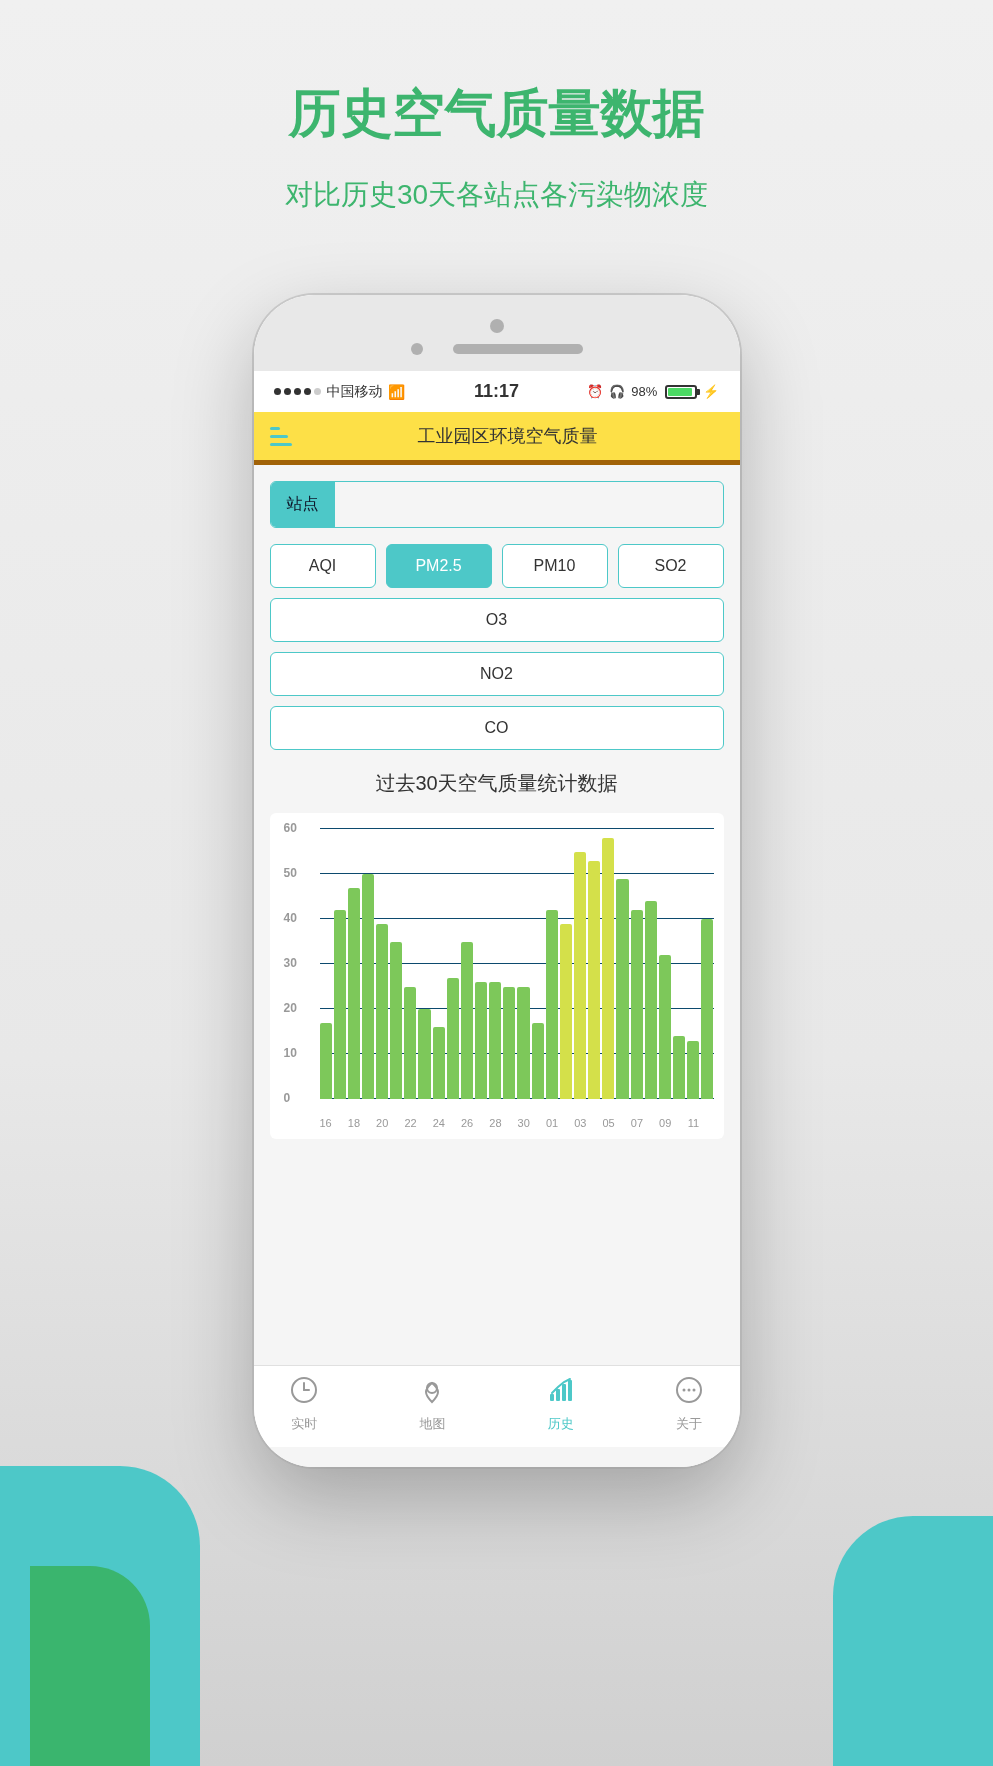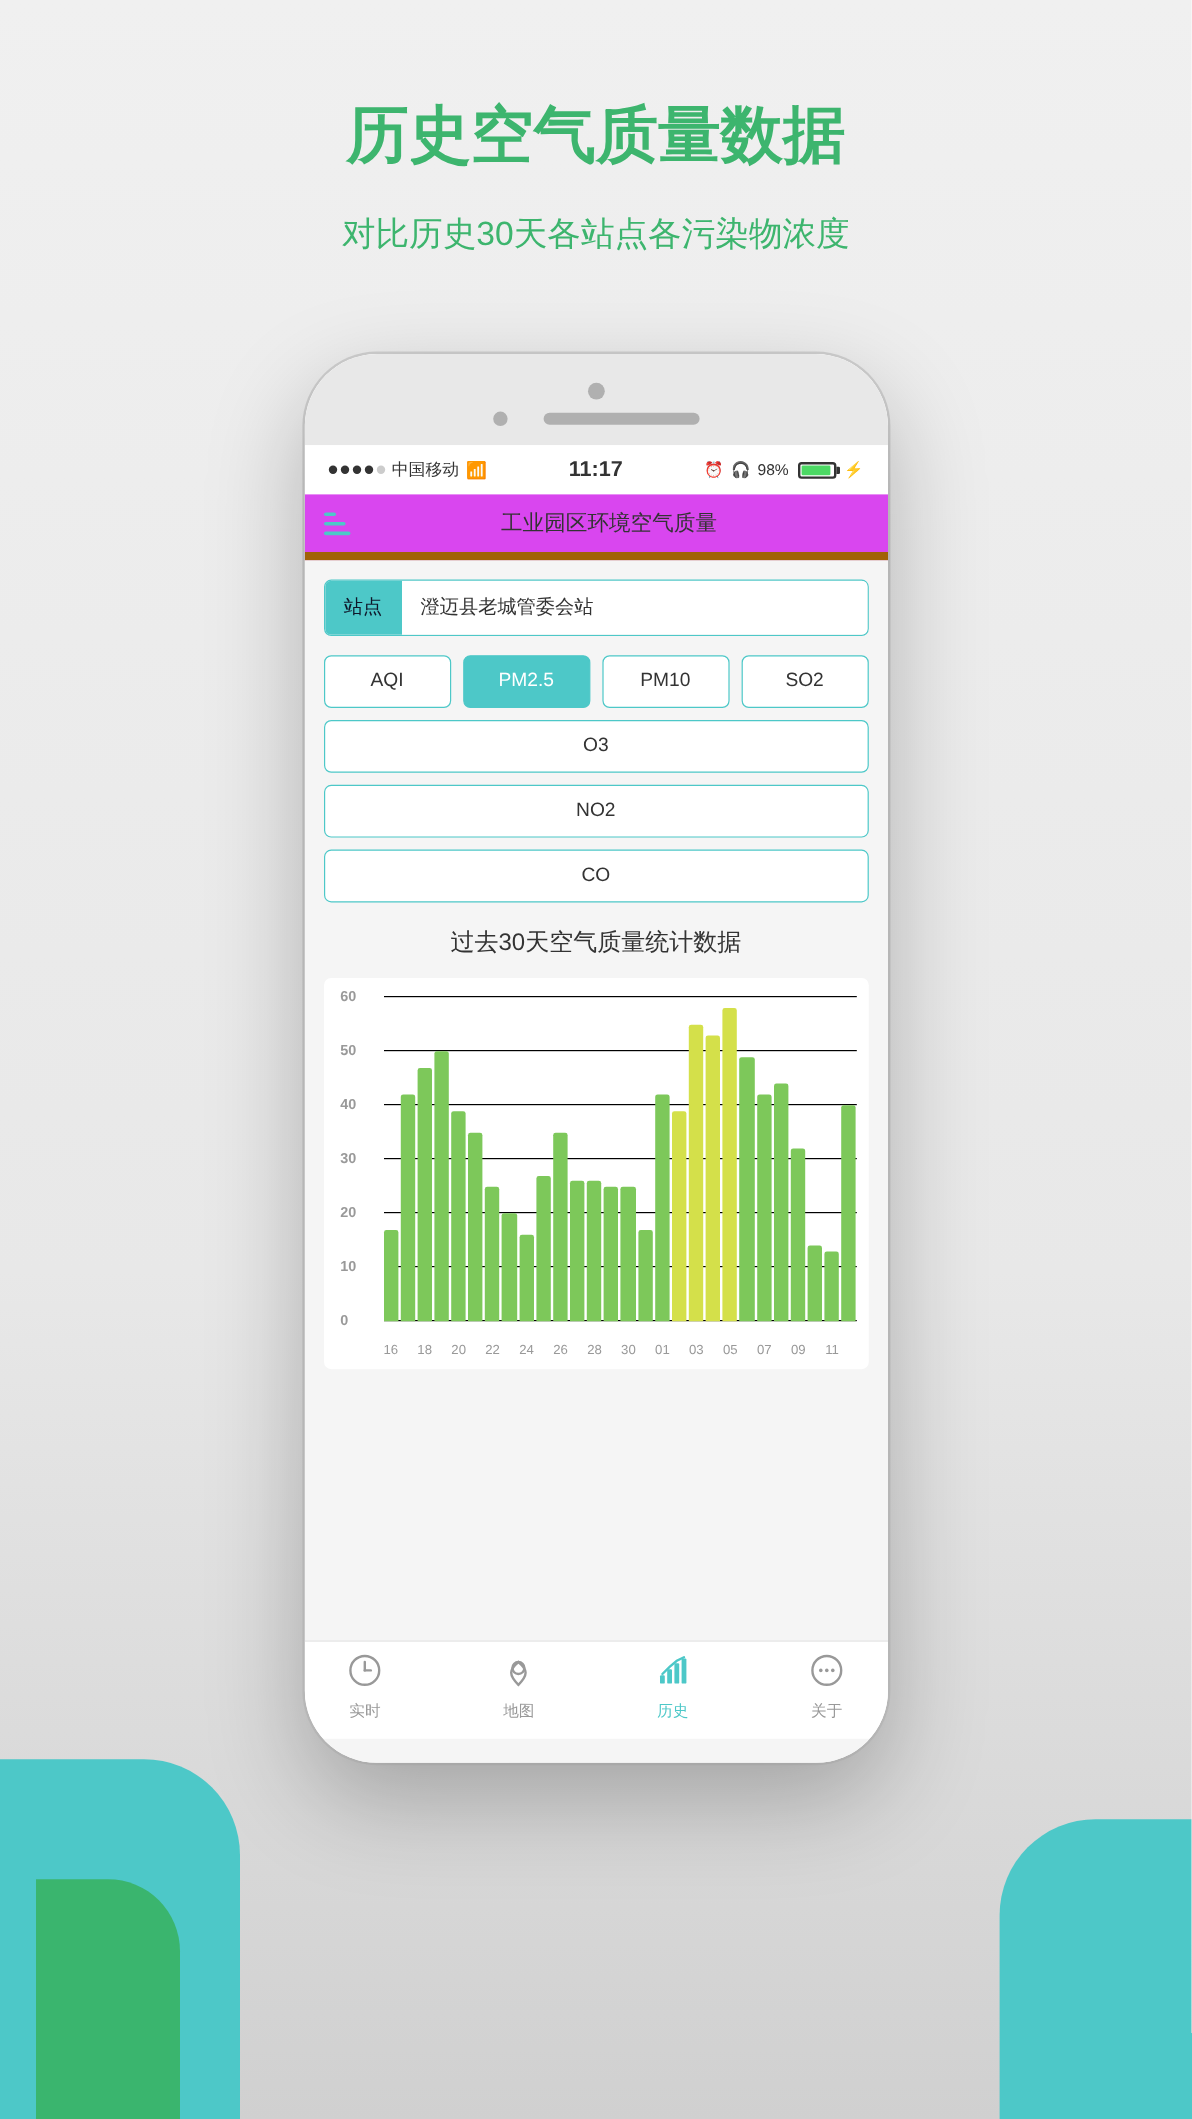--- a/index.html
+++ b/index.html
@@ -180,25 +180,25 @@
       left: 1px;
       top: 1px;
       bottom: 1px;
       width: 85%;
       background: #4cd964;
       border-radius: 1px;
     }
 
     
     .app-header {
-      background: #d946ef;
+      background: #fde047;
       display: flex;
       align-items: center;
       padding: 12px 16px;
-      border-bottom: 7px solid #a16207;
+      border-bottom: 5px solid #a16207;
       justify-content: space-between;
     }
     .menu-icon {
       display: flex;
       flex-direction: column;
       gap: 5px;
       cursor: pointer;
     }
     .menu-line {
       height: 3px;
@@ -297,21 +297,21 @@
       height: 300px;
     }
     .chart-grid {
       position: absolute;
       top: 0; left: 0; right: 0; bottom: 30px;
     }
     .grid-line {
       position: absolute;
       left: 0; right: 0;
       height: 1px;
-      background: #000000;
+      background: #0c4a6e;
       font-weight: bold;
     }
     .y-label {
       position: absolute;
       left: -36px;
       font-size: 12px;
       color: #999;
       transform: translateY(-50%);
     }
     .bars-area {
@@ -437,21 +437,20 @@
         <div class="menu-line menu-line-medium"></div>
         <div class="menu-line menu-line-long"></div>
       </div>
       <div class="app-title">工业园区环境空气质量</div>
     </div>
 
     <div class="app-content">
 
       <div class="station-row">
         <div class="station-label">站点</div>
-        <div class="station-value">澄迈县老城管委会站</div>
       </div>
 
       <div class="pollutant-grid">
         <div class="pollutant-btn">AQI</div>
         <div class="pollutant-btn active">PM2.5</div>
         <div class="pollutant-btn">PM10</div>
         <div class="pollutant-btn">SO2</div>
       </div>
 
       <div class="pollutant-row2">

